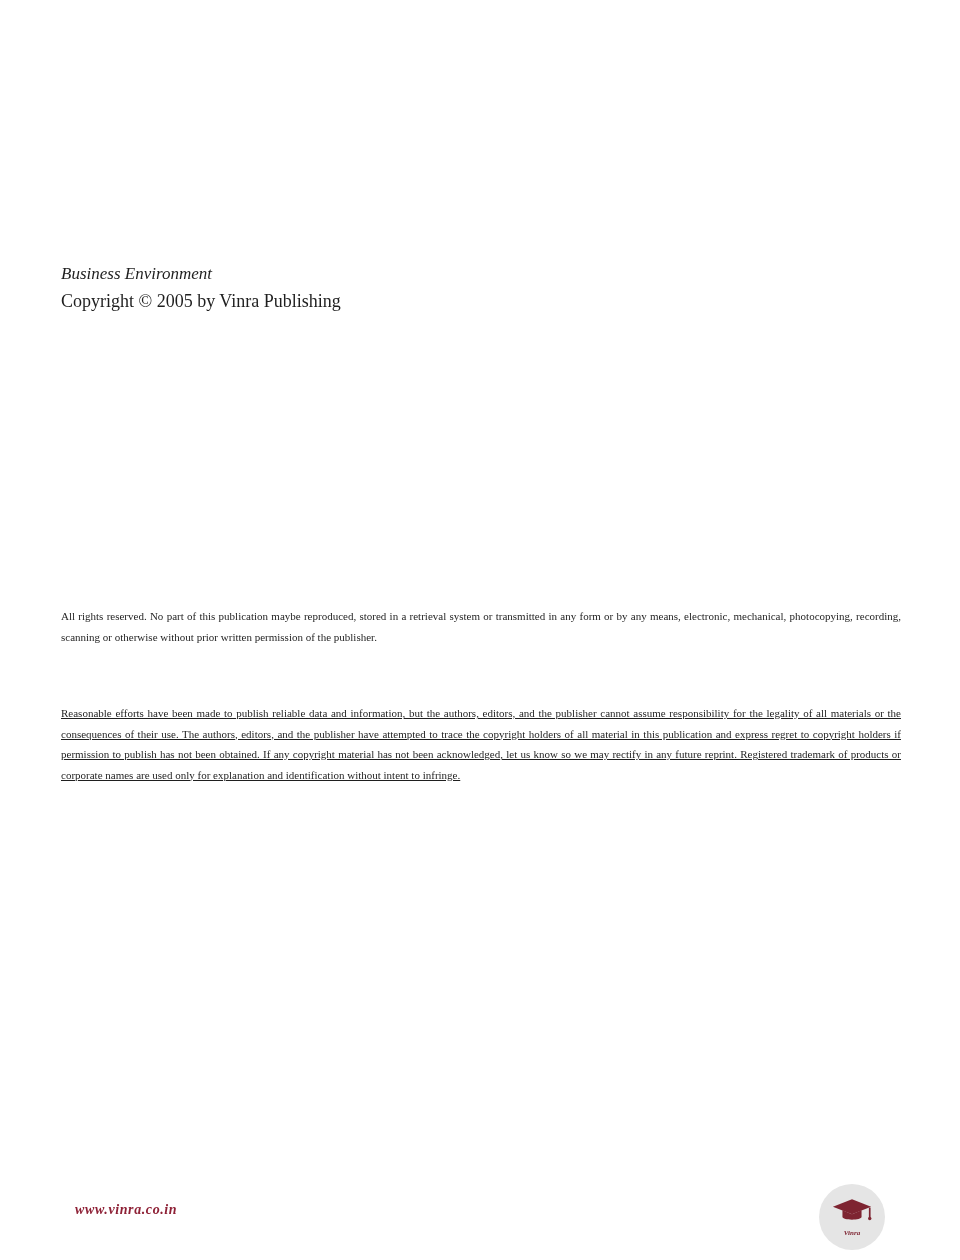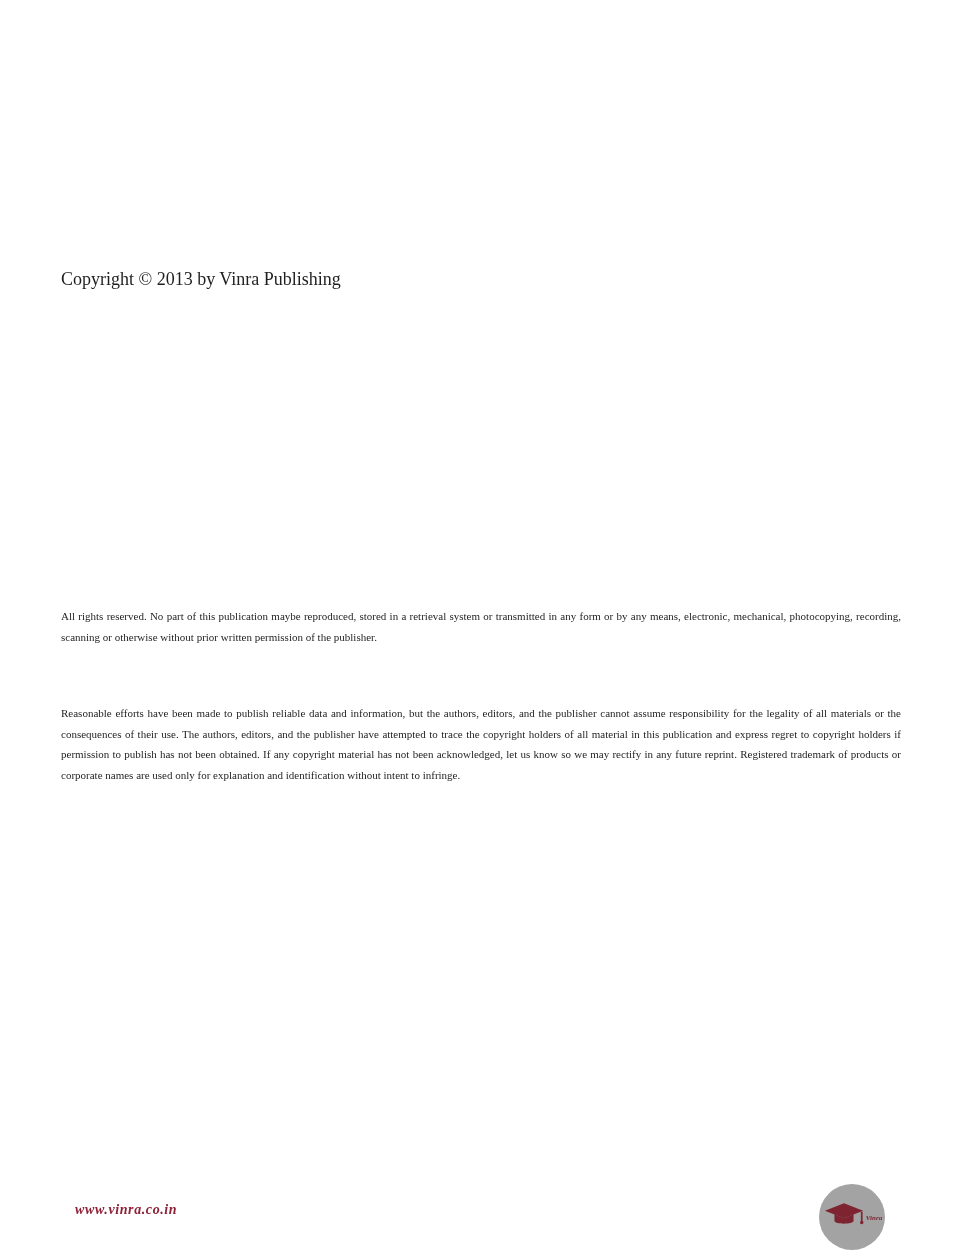--- a/index.html
+++ b/index.html
@@ -38,44 +38,44 @@
     position: absolute;
     left: 61px;
     width: 840px;
     margin: 0;
     font-size: 11px;
     line-height: 20.5px;
     text-align: justify;
     color: #1f1f1f;
   }
   .para-rights { top: 606px; }
-  .para-efforts { top: 703px; }
+  .para-efforts { top: 703px; text-decoration: underline; }
   .para-case { top: 883px; }
   .footer-site {
     position: absolute;
     left: 75px;
     top: 1202px;
     font-size: 14px;
     font-weight: bold;
     font-style: italic;
     letter-spacing: 0.6px;
     color: #8E2136;
     text-decoration: none;
     cursor: pointer;
   }
   .logo-circle {
     position: absolute;
     left: 819px;
     top: 1184px;
     width: 66px;
     height: 66px;
     border-radius: 50%;
-    background: #a3a3a3;
+    background: #e5e5e5;
     display: flex;
-    flex-direction: row;
+    flex-direction: column;
     align-items: center;
     justify-content: center;
   }
   .logo-circle svg {
     width: 44px;
     height: 30px;
     display: block;
   }
   .logo-text {
     font-size: 7px;
@@ -85,21 +85,22 @@
     line-height: 8px;
     margin-top: 1px;
   }
 </style>
 </head>
 <body>
 
 <div class="page">
 
   <div class="title-block">
-    <div class="copyright-line">Copyright © 2013 by Vinra Publishing</div>
+    <div class="book-title">Business Environment</div>
+    <div class="copyright-line">Copyright © 2005 by Vinra Publishing</div>
   </div>
 
   <p class="para para-rights">All rights reserved. No part of this publication maybe reproduced, stored in a retrieval system or transmitted in any form or by any means, electronic, mechanical, photocopying, recording, scanning or otherwise without prior written permission of the publisher.</p>
 
   <p class="para para-efforts">Reasonable efforts have been made to publish reliable data and information, but the authors, editors, and the publisher cannot assume responsibility for the legality of all materials or the consequences of their use. The authors, editors, and the publisher have attempted to trace the copyright holders of all material in this publication and express regret to copyright holders if permission to publish has not been obtained. If any copyright material has not been acknowledged, let us know so we may rectify in any future reprint. Registered trademark of products or corporate names are used only for explanation and identification without intent to infringe.</p>
 
 
   <a class="footer-site">www.vinra.co.in</a>
 
   <div class="logo-circle">

